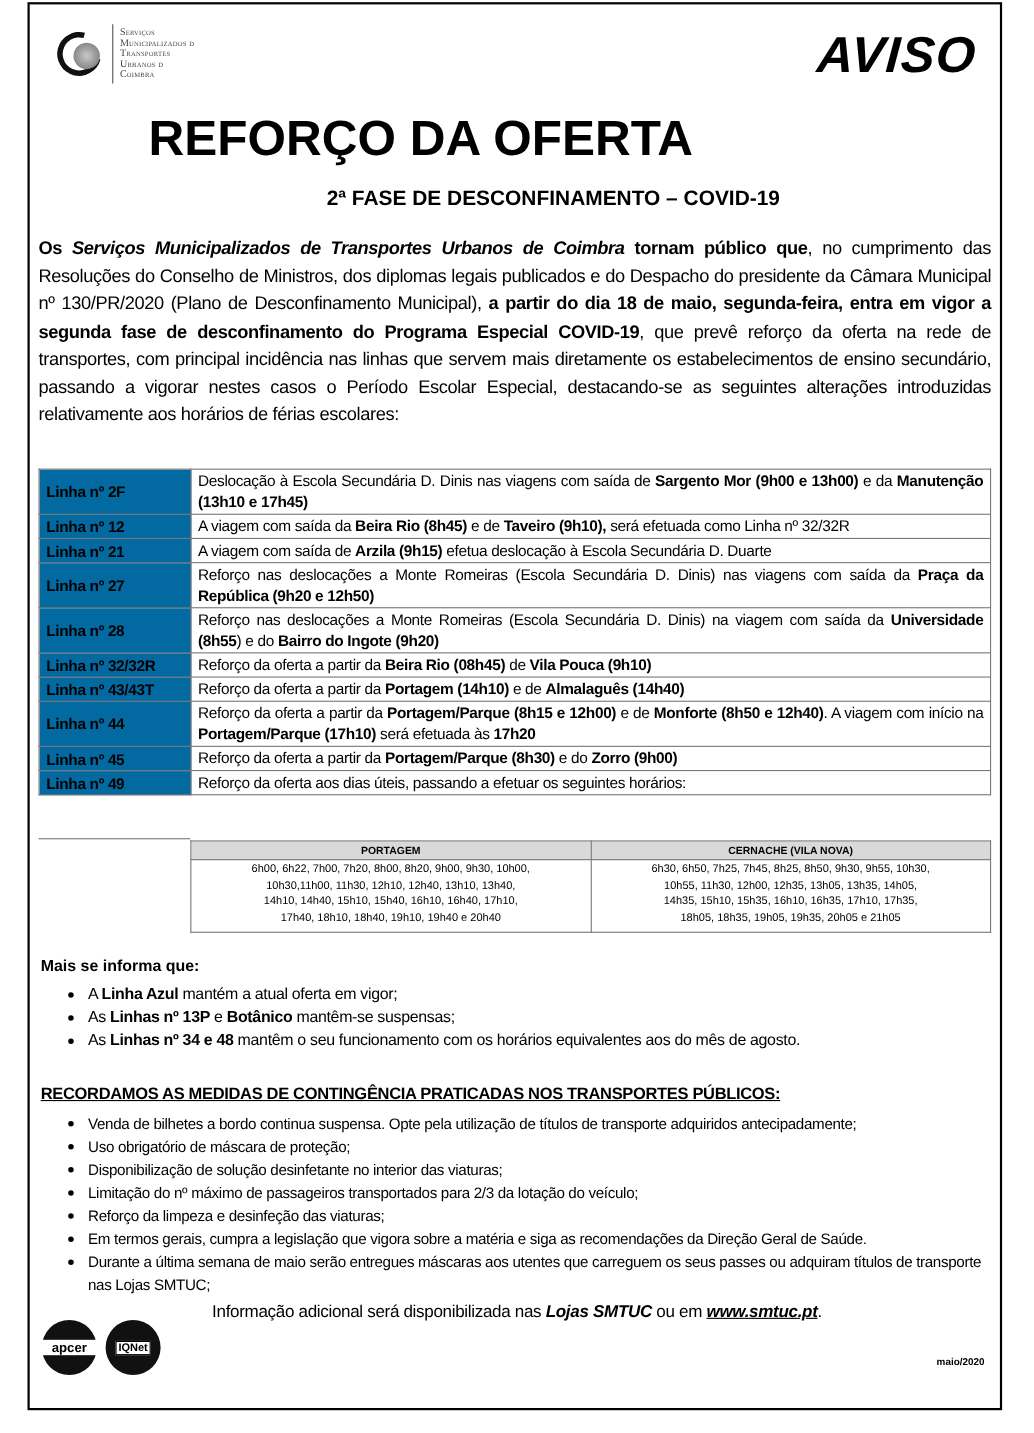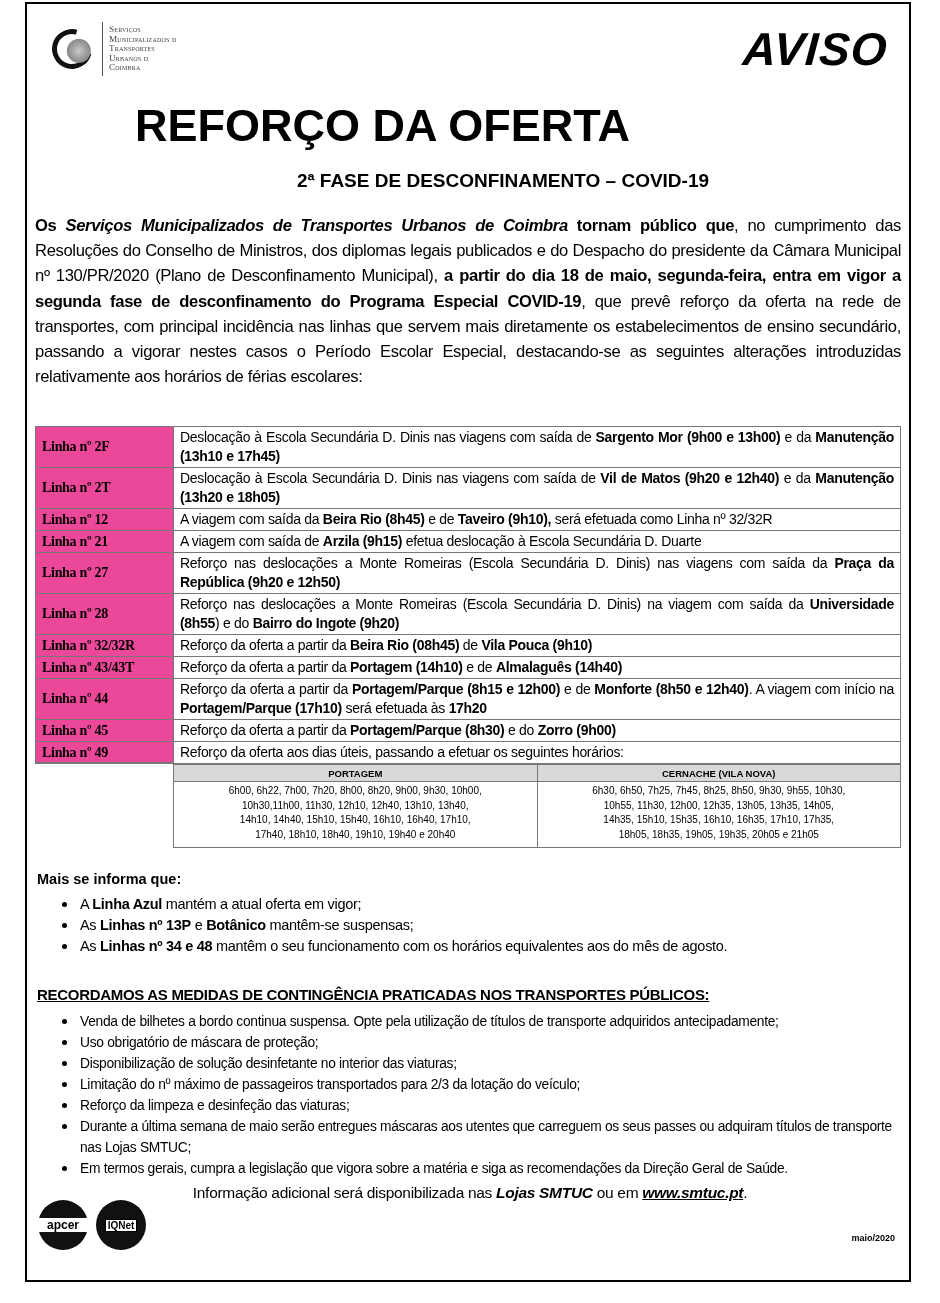--- a/index.html
+++ b/index.html
@@ -16,21 +16,21 @@
   .aviso { position: absolute; right: 52px; top: 22px; font-family: "Liberation Sans", sans-serif; font-weight: bold; font-style: italic; font-size: 46px; letter-spacing: 1px; transform: skewX(-4deg); }
 
   .title { position: absolute; left: 0; width: 765px; top: 100px; text-align: center; font-weight: bold; font-size: 45px; letter-spacing: 0px; }
   .subtitle { position: absolute; left: 0; width: 940px; top: 170px; text-align: center; font-weight: bold; font-size: 19px; margin-left: 33px; }
 
   .intro { position: absolute; left: 35px; top: 213px; width: 866px; font-size: 16.6px; line-height: 25.2px; text-align: justify; letter-spacing: -0.35px; }
 
   
   .lines { position: absolute; left: 35px; top: 426px; width: 866px; border-collapse: collapse; font-size: 14px; letter-spacing: -0.3px; }
   .lines td { border: 1px solid #777; vertical-align: middle; }
-  .lines td.ln { width: 138px; background: #ec4899; font-weight: bold; padding: 0 6px; font-family: Liberation Serif, serif; }
+  .lines td.ln { width: 138px; background: #0369a1; font-weight: bold; padding: 0 6px; }
   .lines td.desc { padding: 1px 6px; line-height: 19px; text-align: justify; }
   .lines tr.r1 td { height: 21px; }
   .lines tr.r2 td { height: 40px; }
 
   .sched { position: absolute; left: 173px; top: 764px; width: 728px; border-collapse: collapse; font-size: 10px; }
   .sched th { background: #d9d9d9; font-weight: bold; height: 17px; border: 1px solid #777; font-size: 9.5px; }
   .sched td { border: 1px solid #777; text-align: center; line-height: 14.5px; padding: 2px 6px; vertical-align: top; height: 66px; }
   .lines-left-rule { position: absolute; left: 35px; top: 762px; width: 138px; height: 1px; background: #777; }
 
   .more-title { position: absolute; left: 37px; top: 871px; font-weight: bold; font-size: 14.5px; }
@@ -77,24 +77,20 @@
 <div class="title">REFORÇO DA OFERTA</div>
 <div class="subtitle">2ª FASE DE DESCONFINAMENTO – COVID-19</div>
 
 <div class="intro"><b>Os </b><b><i>Serviços Municipalizados de Transportes Urbanos de Coimbra</i></b><b> tornam público que</b><span>, no cumprimento das Resoluções do Conselho de Ministros, dos diplomas legais publicados e do Despacho do presidente da Câmara Municipal nº 130/PR/2020 (Plano de Desconfinamento Municipal), </span><b>a partir do dia 18 de maio, segunda-feira, entra em vigor a segunda fase de desconfinamento do Programa Especial COVID-19</b><span>, que prevê reforço da oferta na rede de transportes, com principal incidência nas linhas que servem mais diretamente os estabelecimentos de ensino secundário, passando a vigorar nestes casos o Período Escolar Especial, destacando-se as seguintes alterações introduzidas relativamente aos horários de férias escolares:</span></div>
 
 <table class="lines">
   <tbody id="lines-body">
       <tr class="r2">
         <td class="ln">Linha nº 2F</td>
         <td class="desc"><span>Deslocação à Escola Secundária D. Dinis nas viagens com saída de </span><b>Sargento Mor (9h00 e 13h00)</b><span> e da </span><b>Manutenção (13h10 e 17h45)</b></td>
-      </tr>
-      <tr class="r2">
-        <td class="ln">Linha nº 2T</td>
-        <td class="desc"><span>Deslocação à Escola Secundária D. Dinis nas viagens com saída de </span><b>Vil de Matos (9h20 e 12h40)</b><span> e da </span><b>Manutenção (13h20 e 18h05)</b></td>
       </tr>
       <tr class="r1">
         <td class="ln">Linha nº 12</td>
         <td class="desc"><span>A viagem com saída da </span><b>Beira Rio (8h45)</b><span> e de </span><b>Taveiro (9h10),</b><span> será efetuada como Linha nº 32/32R</span></td>
       </tr>
       <tr class="r1">
         <td class="ln">Linha nº 21</td>
         <td class="desc"><span>A viagem com saída de </span><b>Arzila (9h15)</b><span> efetua deslocação à Escola Secundária D. Duarte</span></td>
       </tr>
       <tr class="r2">
@@ -161,22 +157,22 @@
     <li><span class="dot"></span><span>As </span><b>Linhas nº 34 e 48</b><span> mantêm o seu funcionamento com os horários equivalentes aos do mês de agosto.</span></li>
   </ul>
 
 <div class="measures-title">RECORDAMOS AS MEDIDAS DE CONTINGÊNCIA PRATICADAS NOS TRANSPORTES PÚBLICOS:</div>
 <ul class="bul measures-list" id="measures-list">
     <li><span class="dot"></span><span>Venda de bilhetes a bordo continua suspensa. Opte pela utilização de títulos de transporte adquiridos antecipadamente;</span></li>
     <li><span class="dot"></span><span>Uso obrigatório de máscara de proteção;</span></li>
     <li><span class="dot"></span><span>Disponibilização de solução desinfetante no interior das viaturas;</span></li>
     <li><span class="dot"></span><span>Limitação do nº máximo de passageiros transportados para 2/3 da lotação do veículo;</span></li>
     <li><span class="dot"></span><span>Reforço da limpeza e desinfeção das viaturas;</span></li>
+    <li><span class="dot"></span><span>Em termos gerais, cumpra a legislação que vigora sobre a matéria e siga as recomendações da Direção Geral de Saúde.</span></li>
     <li><span class="dot"></span><span>Durante a última semana de maio serão entregues máscaras aos utentes que carreguem os seus passes ou adquiram títulos de transporte nas Lojas SMTUC;</span></li>
-    <li><span class="dot"></span><span>Em termos gerais, cumpra a legislação que vigora sobre a matéria e siga as recomendações da Direção Geral de Saúde.</span></li>
   </ul>
 
 <div class="closing"><span>Informação adicional será disponibilizada nas </span><span class="b">Lojas SMTUC</span><span> ou em </span><span class="u">www.smtuc.pt</span><span>.</span></div>
 
 <div class="cert apcer">
     <span>apcer</span>
   </div>
 <div class="cert iqnet">
     <span>IQNet</span>
   </div>

